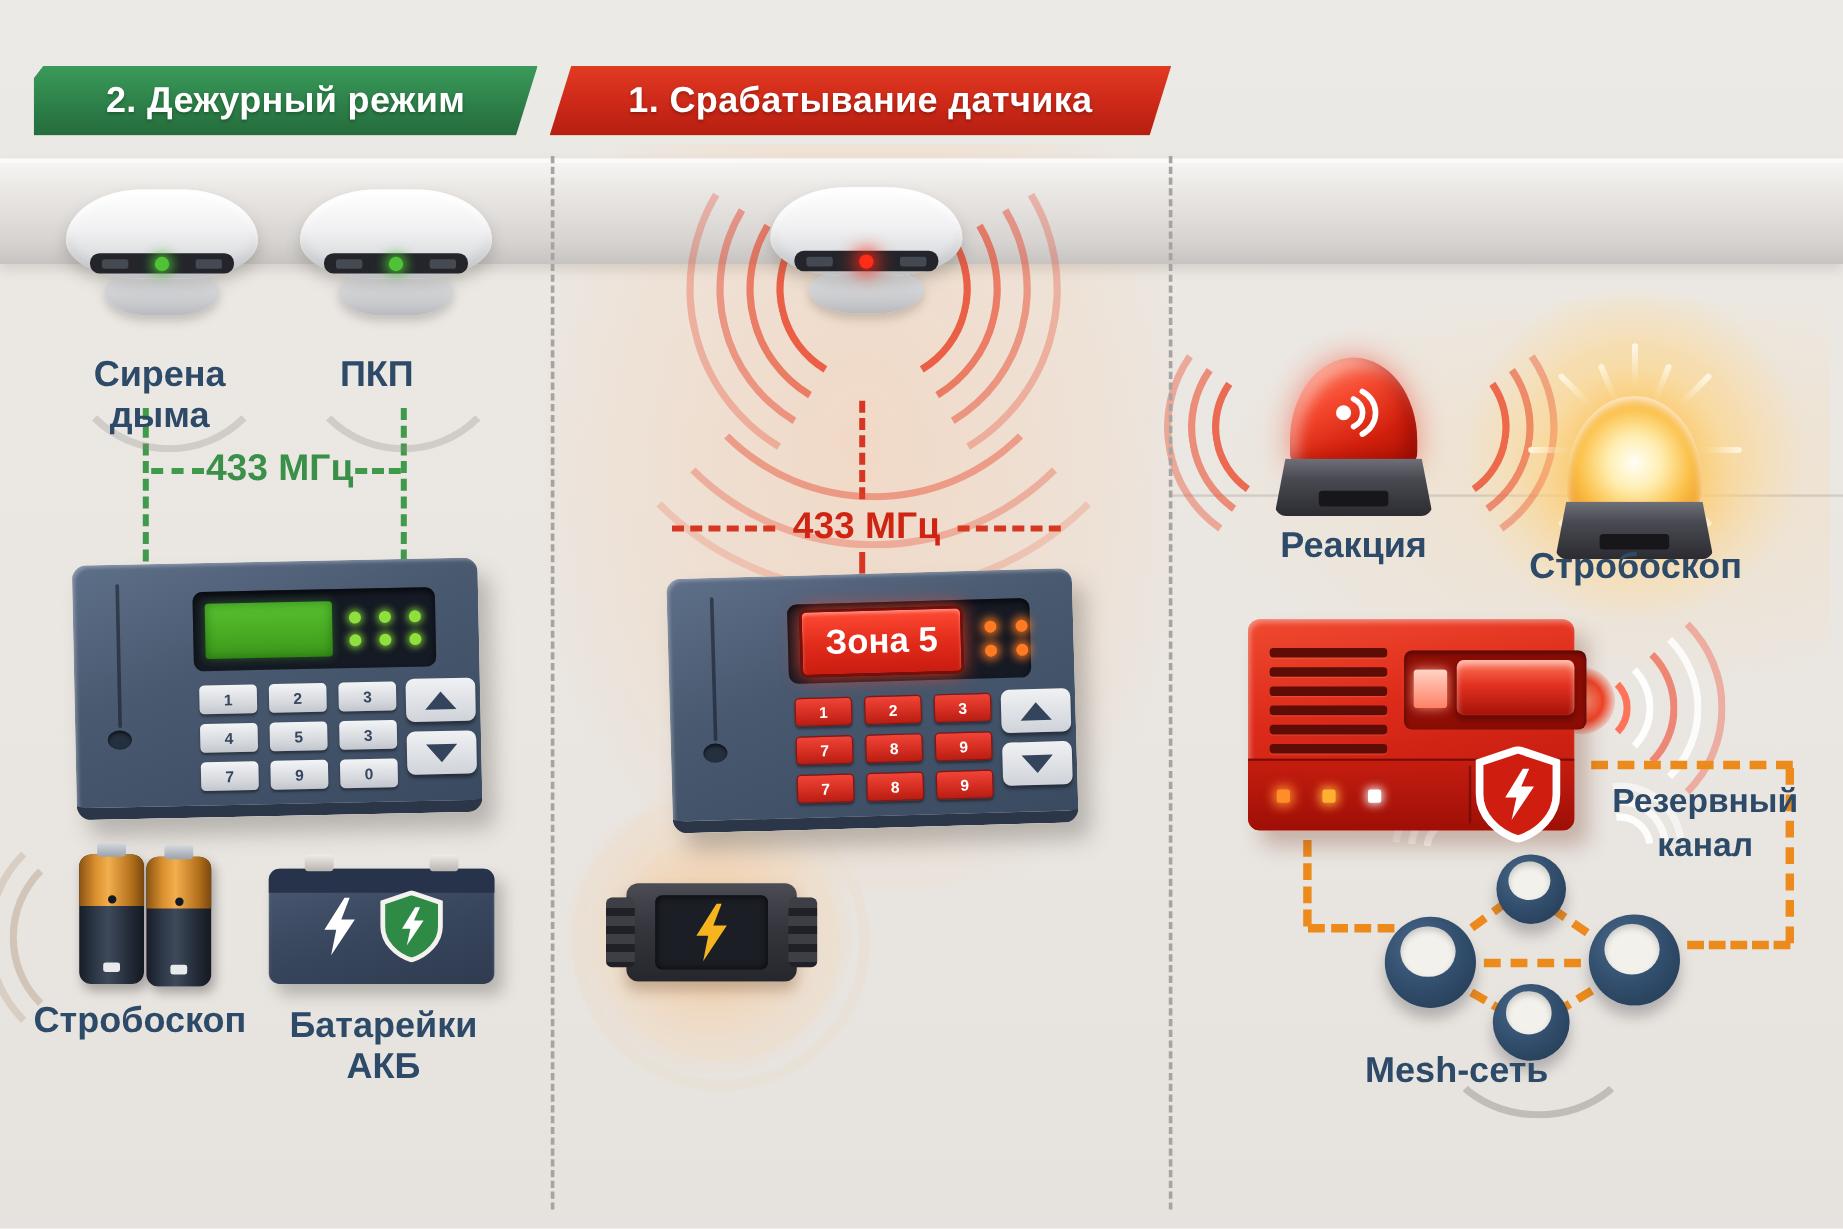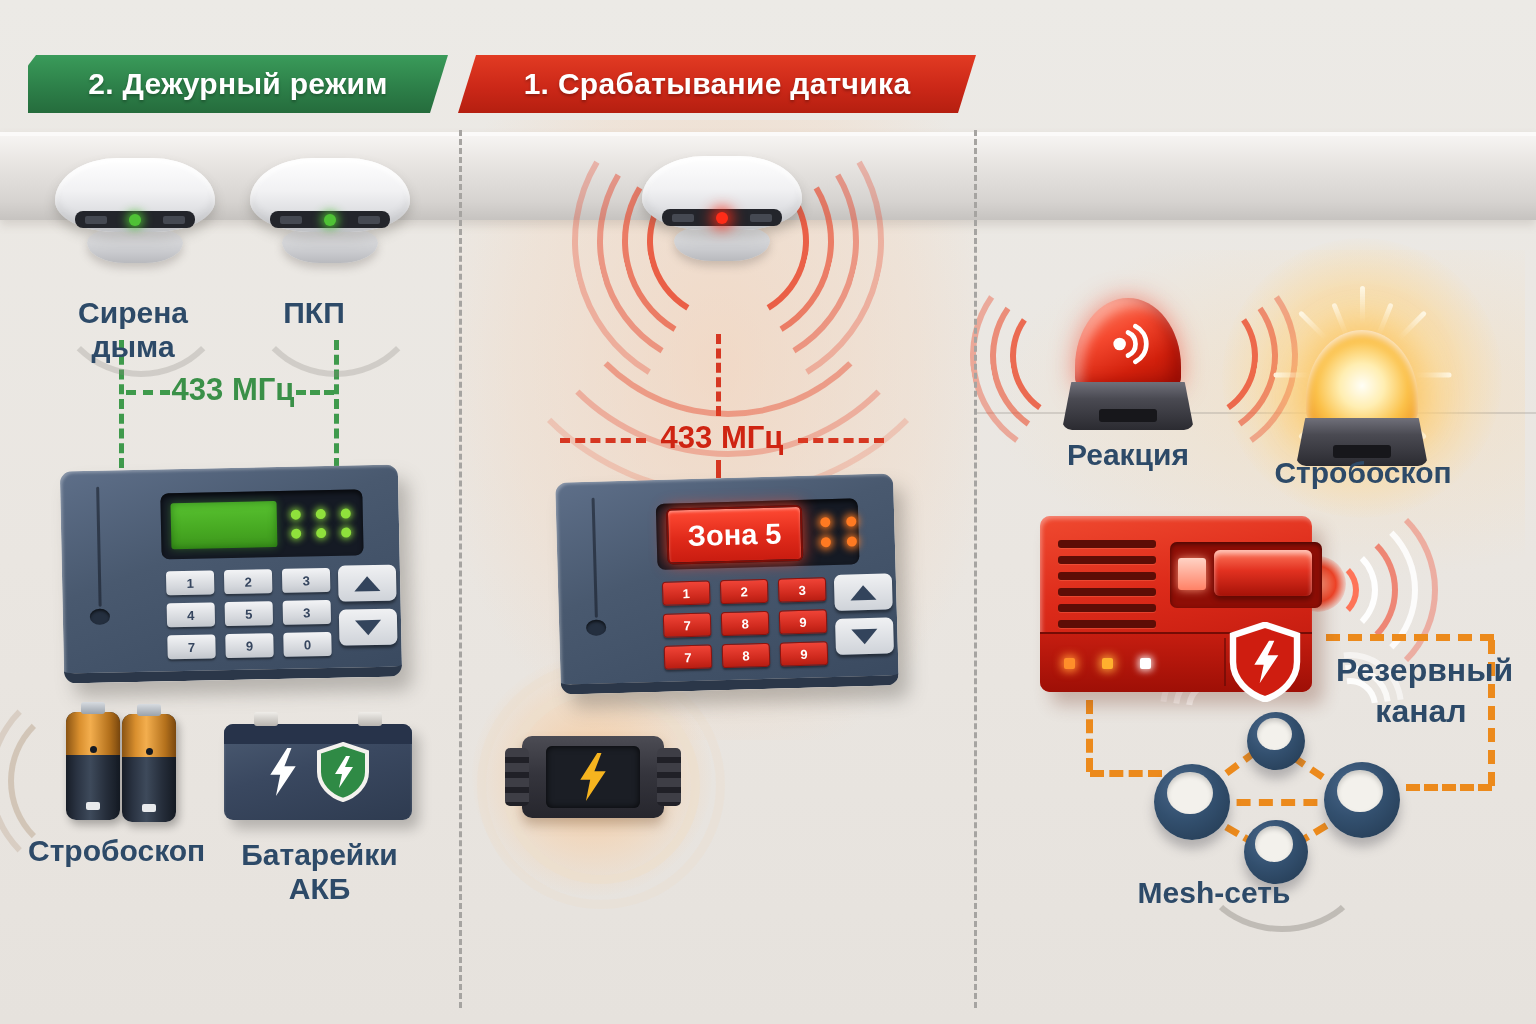--- a/index.html
+++ b/index.html
@@ -177,21 +177,21 @@
   .glowdot { border-radius:50%; z-index:2;
     background:radial-gradient(circle, #ff9d82 0%, #ef4226 45%, rgba(239,66,38,0) 75%); }
 
   
   .node { border-radius:50%; z-index:3;
     background:radial-gradient(circle at 38% 32%, #4a688b 0%, #33506f 45%, #22384f 100%);
     box-shadow:0 9px 11px rgba(80,80,90,.35); }
   .node::after { content:''; position:absolute; left:17%; top:10%; width:60%; height:56%;
     background:#f3f1ec; border-radius:50%; box-shadow:inset 0 3px 5px rgba(0,0,0,.18); }
 
-  .txt2 { color:#2d4a68; font-weight:bold; font-size:32px; line-height:1.28; text-align:center; z-index:5; }
+  .txt2 { color:#2d4a68; font-weight:bold; font-size:28px; line-height:1.28; text-align:center; z-index:5; }
 </style>
 </head>
 <body>
 
 <div class="canvas">
 
   <div class="abs warm-bg nop"></div>
   <div class="abs warm-bg2 nop"></div>
   <div class="abs ceiling"></div>
   <div class="abs ledge"></div>

